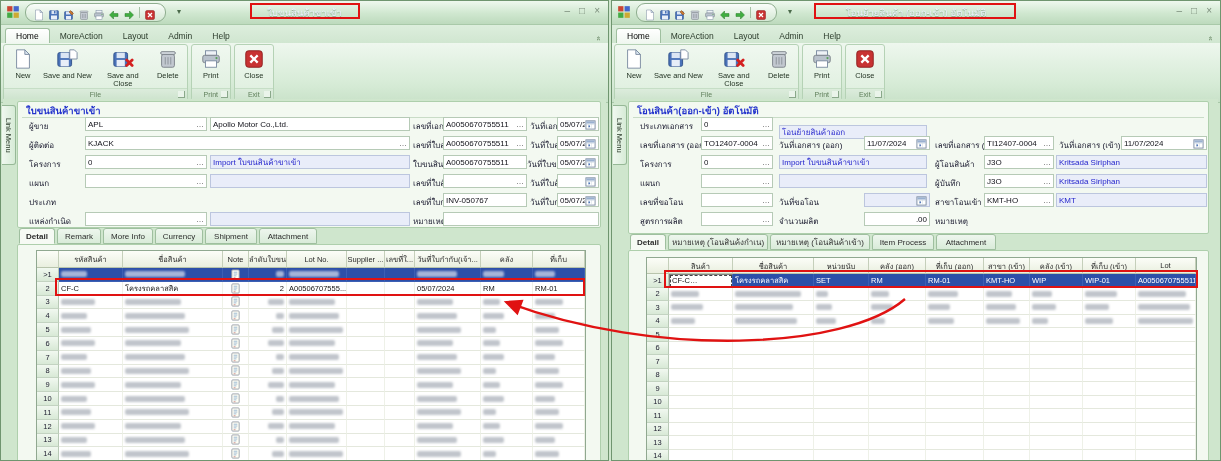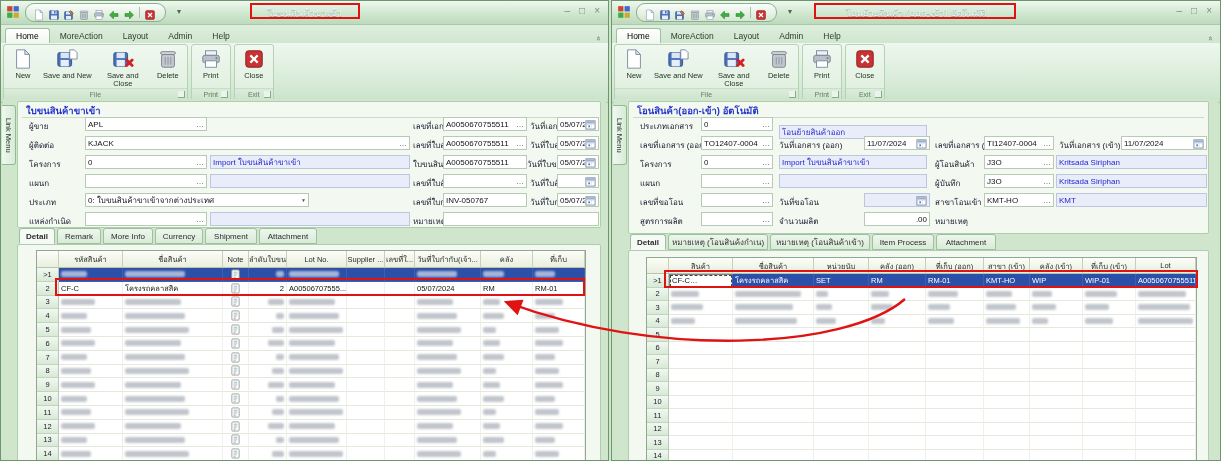--- a/index.html
+++ b/index.html
@@ -210,20 +210,23 @@
       <div class="form-header-rule"></div>
     </div>
     <div class="panel detail-panel"></div>
     <div class="splitter">·····</div>
     <div class="layer" id="winL-layer">
         <div class="flabel" style="left: 28px; top: 119px;">ผู้ขาย</div>
         <div class="fld" style="left: 84px; top: 116px; width: 122px;">
           <span class="val">APL</span>
           <span class="dots">…</span>
         </div>
+        <div class="fld" style="left: 209px; top: 116px; width: 200px;">
+          <span class="val">Apollo Motor Co.,Ltd.</span>
+        </div>
         <div class="flabel" style="left: 412px; top: 119px;">เลขที่เอกสาร</div>
         <div class="fld" style="left: 442px; top: 116px; width: 84px;">
           <span class="val">A0050670755511</span>
           <span class="dots">…</span>
         </div>
         <div class="flabel" style="left: 529px; top: 119px;">วันที่เอกสาร</div>
         <div class="fld" style="left: 556px; top: 116px; width: 42px;">
           <span class="val">05/07/2024</span>
           <span class="cal"><svg viewBox="0 0 12 12" width="100%" height="100%">
               <rect x="1" y="2" width="10" height="9" fill="#fff" stroke="#7a8aa0"></rect>
@@ -291,24 +294,20 @@
         <div class="fld" style="left: 556px; top: 173px; width: 42px;">
           <span class="val"></span>
           <span class="cal"><svg viewBox="0 0 12 12" width="100%" height="100%">
               <rect x="1" y="2" width="10" height="9" fill="#fff" stroke="#7a8aa0"></rect>
               <rect x="1.5" y="2.5" width="9" height="2.5" fill="#9ab0d0"></rect>
               <path d="M3.5 7h2v2h-2z" fill="#4a72b8"></path>
               <path d="M1 6h10M4 5v6M7 5v6" stroke="#c8d2de" stroke-width=".5"></path>
             </svg></span>
         </div>
         <div class="flabel" style="left: 28px; top: 195px;">ประเภท</div>
-        <div class="fld" style="left: 84px; top: 192px; width: 224px;">
-          <span class="val">0: ใบขนสินค้าขาเข้าจากต่างประเทศ</span>
-          <span class="ddarrow">▼</span>
-        </div>
         <div class="flabel" style="left: 412px; top: 195px;">เลขที่ใบกำกับ</div>
         <div class="fld" style="left: 442px; top: 192px; width: 84px;">
           <span class="val">INV-050767</span>
         </div>
         <div class="flabel" style="left: 529px; top: 195px;">วันที่ใบกำกับ</div>
         <div class="fld" style="left: 556px; top: 192px; width: 42px;">
           <span class="val">05/07/2024</span>
           <span class="cal"><svg viewBox="0 0 12 12" width="100%" height="100%">
               <rect x="1" y="2" width="10" height="9" fill="#fff" stroke="#7a8aa0"></rect>
               <rect x="1.5" y="2.5" width="9" height="2.5" fill="#9ab0d0"></rect>

